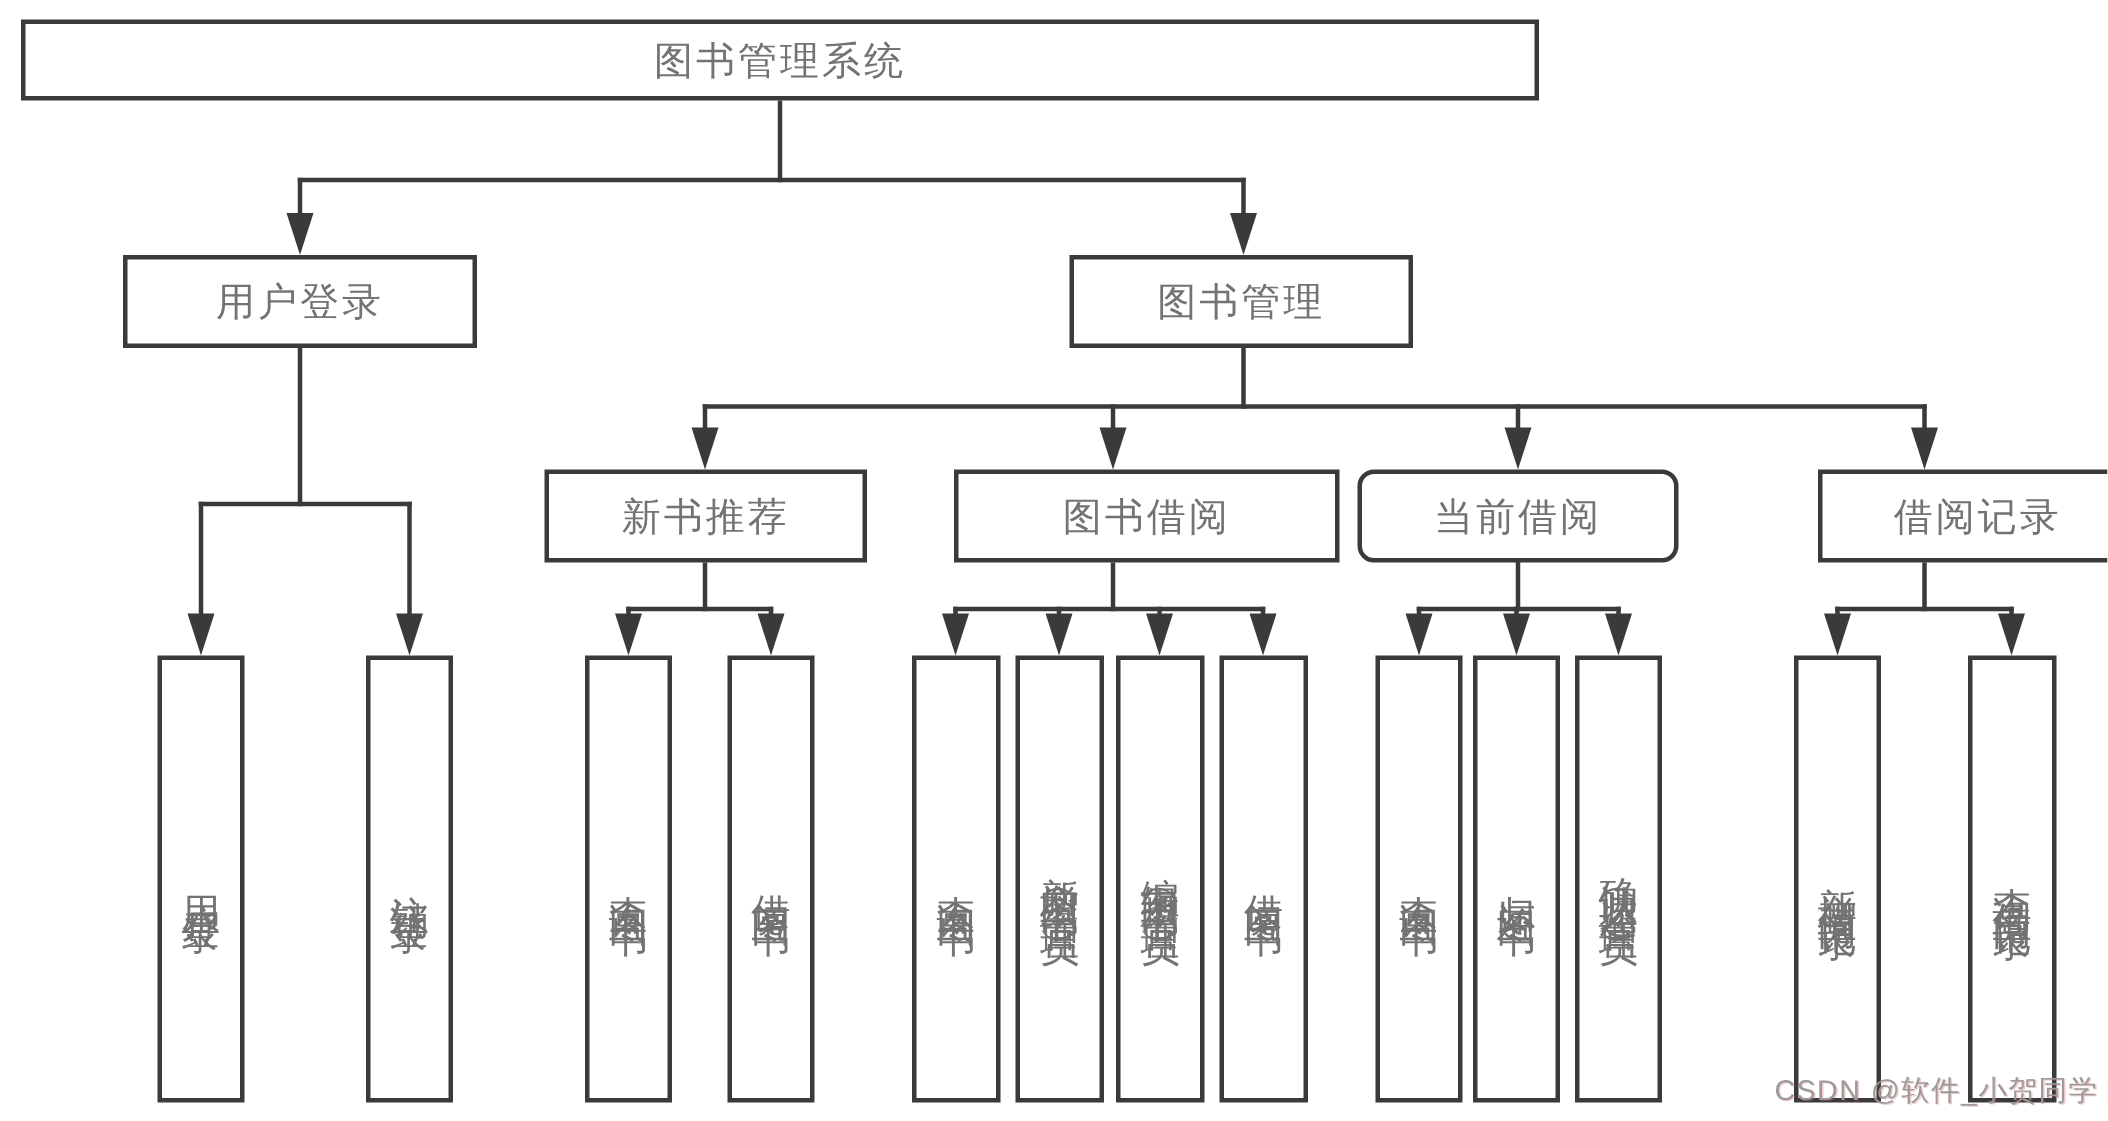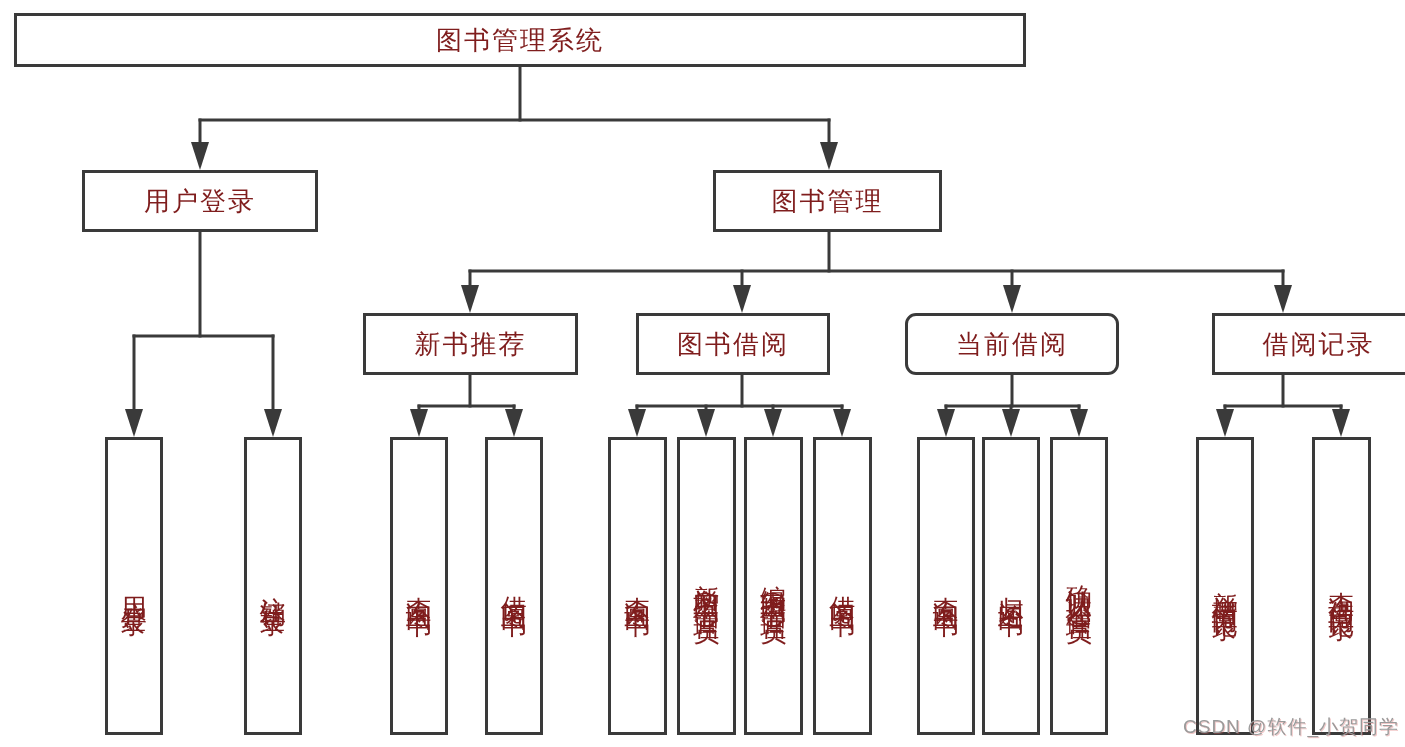--- a/index.html
+++ b/index.html
@@ -17,42 +17,42 @@
     width: 1405px; height: 747px;
   }
   .node {
     position: absolute;
     box-sizing: border-box;
     background: #ffffff;
     border: 3px solid #3a3a3a;
     display: flex;
     align-items: center;
     justify-content: center;
-    color: #7f1d1d;
+    color: #737373;
   }
   .hnode {
     font-size: 26px;
     letter-spacing: 2px;
     white-space: nowrap;
   }
   .vnode span {
     writing-mode: vertical-lr;
     text-orientation: mixed;
     font-size: 26px;
     letter-spacing: 5px;
     line-height: 1.1;
   }
   
   #n-root        { left: 14px;  top: 13px;  width: 1012px; height: 54px; }
   
   #n-user-login  { left: 82px;  top: 170px; width: 236px; height: 62px; }
   #n-book-mgmt   { left: 713px; top: 170px; width: 229px; height: 62px; }
   
   #n-nbr         { left: 363px; top: 313px; width: 215px; height: 62px; }
-  #n-bb          { left: 636px; top: 313px; width: 194px; height: 62px; }
+  #n-bb          { left: 636px; top: 313px; width: 257px; height: 62px; }
   #n-cb          { left: 905px; top: 313px; width: 214px; height: 62px; border-radius: 11px; }
   #n-br          { left: 1177px;top: 313px; width: 213px; height: 62px; margin-left: 35px; }
   
   .leaf          { top: 437px; height: 298px; }
   #l-login  { left: 105px;  width: 58px; }
   #l-logout { left: 244px;  width: 58px; }
   #l-nbr-q  { left: 390px;  width: 58px; }
   #l-nbr-b  { left: 485px;  width: 58px; }
   #l-bb-q   { left: 608px;  width: 59px; }
   #l-bb-a   { left: 677px;  width: 59px; }

